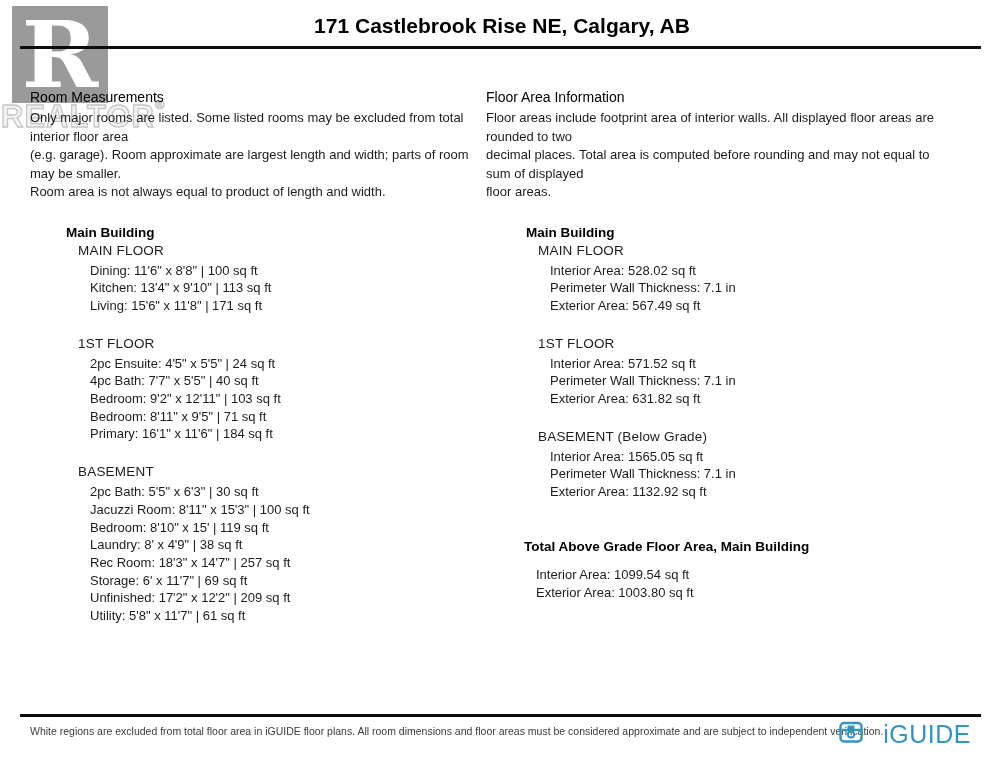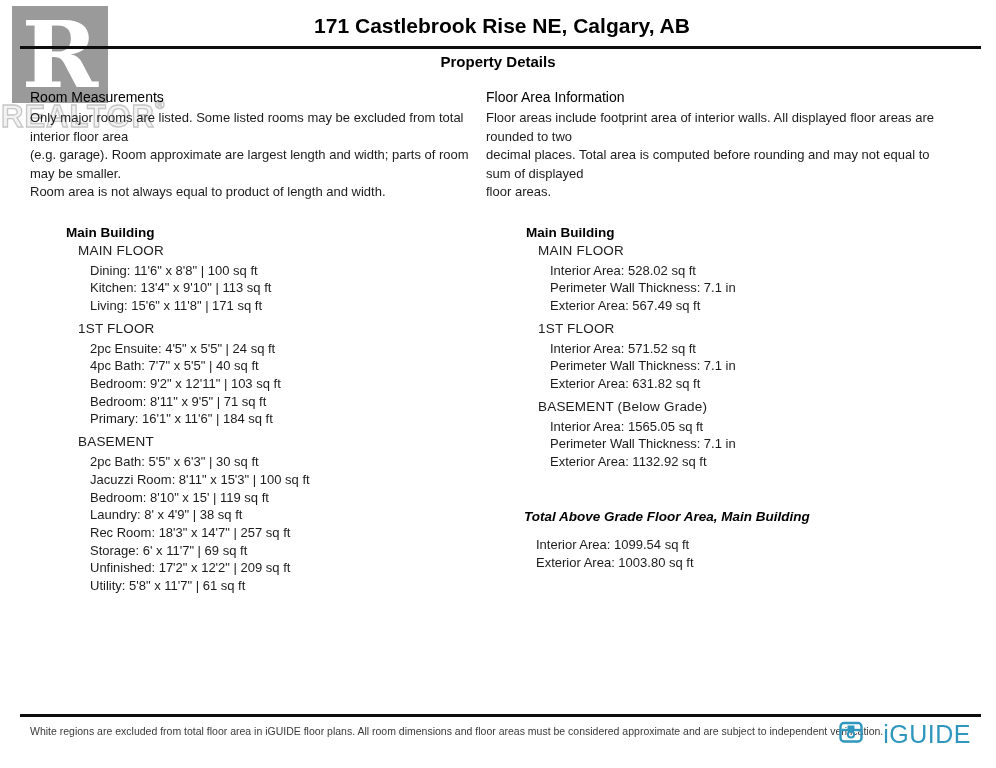--- a/index.html
+++ b/index.html
@@ -70,35 +70,35 @@
   .col-heading { font-size:14px; font-weight:normal; color:#000; }
   .col-desc { margin-top:4px; }
   .col-desc .desc-line { font-size:13px; line-height:18.5px; color:#1c1c1c; }
 
   .building { margin-top:23px; }
   .col-left  .building { padding-left:36px; }
   .col-right .building { padding-left:40px; }
   .building-name { font-size:13.5px; font-weight:bold; color:#000; line-height:16px; }
 
   .floor { margin-top:1px; }
-  .floor + .floor { margin-top:5px; }
+  .floor + .floor { margin-top:20px; }
   .floor-name {
     padding-left:12px;
     font-size:13.5px; line-height:17px; color:#1c1c1c;
     letter-spacing:0.2px;
   }
   .floor-lines { margin-top:3px; }
   .item-line {
     padding-left:24px;
     font-size:13px; line-height:17.7px; color:#1c1c1c;
     white-space:nowrap;
   }
 
   .total-section { margin-top:38px; padding-left:38px; }
-  .total-heading { font-size:13.5px; font-weight:bold; color:#000; line-height:16px;font-style:italic; }
+  .total-heading { font-size:13.5px; font-weight:bold; color:#000; line-height:16px; }
   .total-lines { margin-top:11px; }
   .total-line {
     padding-left:12px;
     font-size:13px; line-height:17.7px; color:#1c1c1c;
     white-space:nowrap;
   }
 
   
   .footer-line {
     position:absolute; top:714px; left:20px; width:961px; height:3px;
@@ -123,21 +123,20 @@
 
 <div class="page">
 
   <div class="wm-block">
     <span class="wm-r">R</span>
   </div>
   <div class="wm-word"><span>REALTOR</span><span class="wm-reg">®</span></div>
 
   <div class="title">171 Castlebrook Rise NE, Calgary, AB</div>
   <div class="header-line"></div>
-  <div class="subtitle">Property Details</div>
 
   <div class="col col-left">
     <div class="col-heading">Room Measurements</div>
     <div class="col-desc">
       <div class="desc-line">Only major rooms are listed. Some listed rooms may be excluded from total interior floor area</div>
       <div class="desc-line">(e.g. garage). Room approximate are largest length and width; parts of room may be smaller.</div>
       <div class="desc-line">Room area is not always equal to product of length and width.</div>
     </div>
 
     <div class="building">

